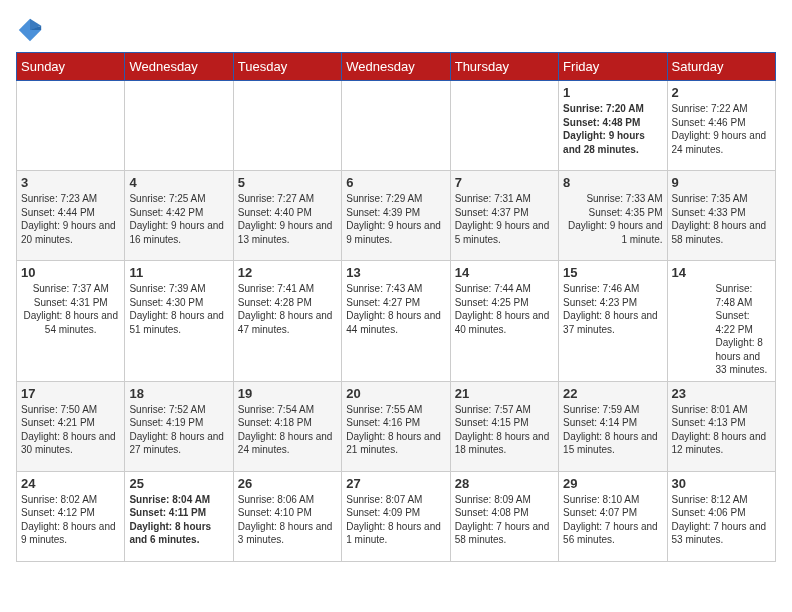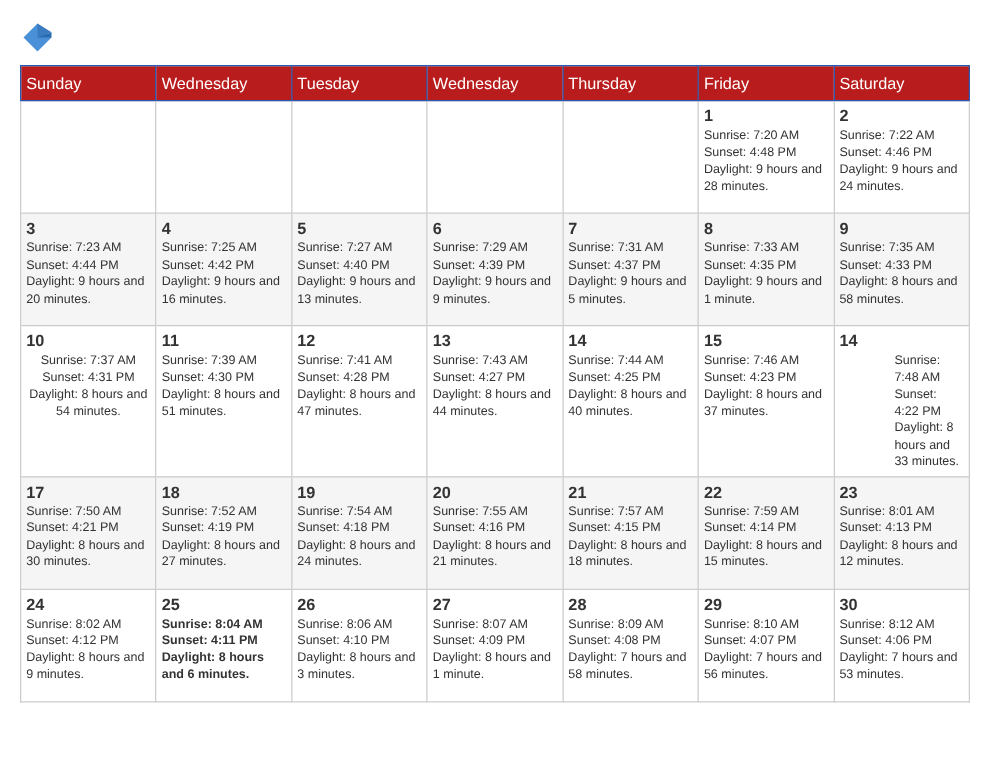--- a/index.html
+++ b/index.html
@@ -122,21 +122,21 @@
   </thead>
   <tbody id="calendar-body">
   <tr>
         <td class="empty-cell"></td>
         <td class="empty-cell"></td>
         <td class="empty-cell"></td>
         <td class="empty-cell"></td>
         <td class="empty-cell"></td>
         <td>
           <span class="day-number">1</span>
-          <div class="day-info" style="white-space: pre-line;">Sunrise: 7:20 AM
+          <div class="day-info" style="white-space: pre-line; font-weight: bold;">Sunrise: 7:20 AM
 Sunset: 4:48 PM
 Daylight: 9 hours and 28 minutes.</div>
         </td>
         <td>
           <span class="day-number">2</span>
           <div class="day-info" style="white-space: pre-line;">Sunrise: 7:22 AM
 Sunset: 4:46 PM
 Daylight: 9 hours and 24 minutes.</div>
         </td>
       </tr>
@@ -166,21 +166,21 @@
 Daylight: 9 hours and 9 minutes.</div>
         </td>
         <td>
           <span class="day-number">7</span>
           <div class="day-info" style="white-space: pre-line;">Sunrise: 7:31 AM
 Sunset: 4:37 PM
 Daylight: 9 hours and 5 minutes.</div>
         </td>
         <td>
           <span class="day-number">8</span>
-          <div class="day-info" style="white-space: pre-line;">Sunrise: 7:33 AM
+          <div class="day-info" style="white-space: pre-line; text-align: right;">Sunrise: 7:33 AM
 Sunset: 4:35 PM
 Daylight: 9 hours and 1 minute.</div>
         </td>
         <td>
           <span class="day-number">9</span>
           <div class="day-info" style="white-space: pre-line;">Sunrise: 7:35 AM
 Sunset: 4:33 PM
 Daylight: 8 hours and 58 minutes.</div>
         </td>
       </tr>

